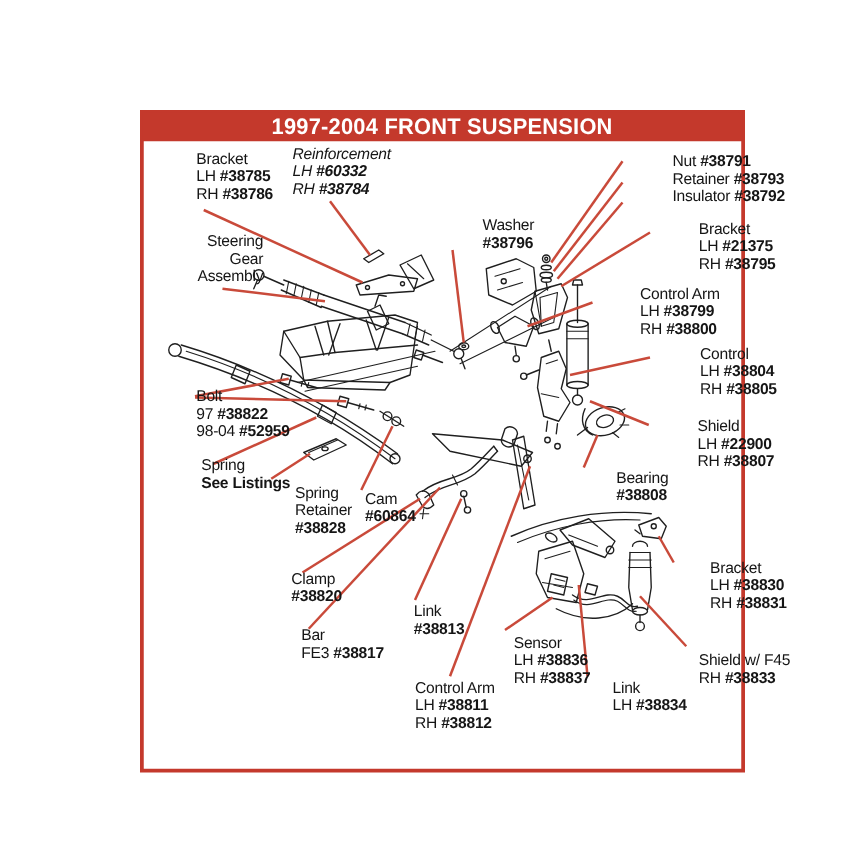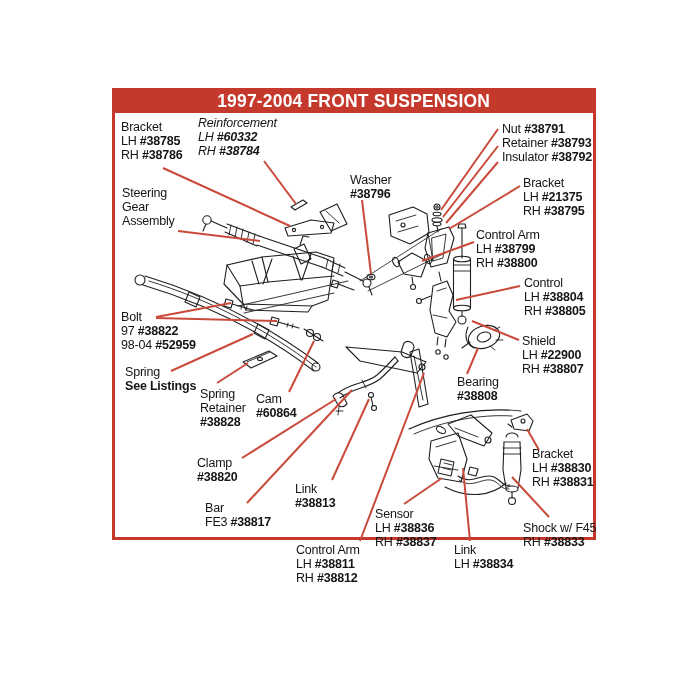--- a/index.html
+++ b/index.html
@@ -1,27 +1,27 @@
 <!DOCTYPE html>
 <html style="--red: #c4392c; --leader: #c94a3a; --text: #151515;"><head>
 <meta charset="utf-8">
 <style>
   :root{ --red:#c4392c; --leader:#c94a3a; --ink:#1f1f1f; --text:#151515; }
   html,body{margin:0;padding:0;background:#fff;}
   body{width:680px;height:680px;font-family:"Liberation Sans",sans-serif;}
   .screen{position:relative;width:680px;height:680px;background:#fff;overflow:hidden;}
-  .frame{position:absolute;left:112px;top:88px;width:484px;height:452px;
+  .frame{position:absolute;left:112px;top:88px;width:484px;height:530px;
          border:3px solid var(--red);box-sizing:border-box;background:#fff;}
   .banner{position:absolute;left:-1px;top:-1px;right:-1px;height:23px;background:var(--red);
           display:flex;align-items:center;justify-content:center;}
   .banner span{color:#fff;font-weight:bold;font-size:18px;letter-spacing:.2px;
                transform:scaleX(.97);white-space:nowrap;}
   .art{position:absolute;left:0;top:0;}
   .part-label{position:absolute;font-size:12.5px;line-height:14px;color:var(--text);
-              white-space:nowrap;letter-spacing:-.2px;}
+              white-space:nowrap;letter-spacing:-.2px;margin-left:36px;}
   .part-label .pn{font-weight:bold;}
   .label-line{height:14px;}
 </style>
 </head>
 <body>
 
 <div class="screen">
 
   <div class="frame">
     <div class="banner">
@@ -234,21 +234,21 @@
       <div class="part-label" style="left: 121px; top: 120px;">
         <div class="label-line"><span>Bracket</span></div>
         <div class="label-line"><span>LH </span><span class="pn">#38785</span></div>
         <div class="label-line"><span>RH </span><span class="pn">#38786</span></div>
       </div>
       <div class="part-label" style="left: 198px; top: 116px; font-style: italic;">
         <div class="label-line"><span>Reinforcement</span></div>
         <div class="label-line"><span>LH </span><span class="pn">#60332</span></div>
         <div class="label-line"><span>RH </span><span class="pn">#38784</span></div>
       </div>
-      <div class="part-label" style="left: 122px; top: 186px;">
+      <div class="part-label" style="left: 122px; top: 186px; text-align: right;">
         <div class="label-line"><span>Steering</span></div>
         <div class="label-line"><span>Gear</span></div>
         <div class="label-line"><span>Assembly</span></div>
       </div>
       <div class="part-label" style="left: 350px; top: 173px;">
         <div class="label-line"><span>Washer</span></div>
         <div class="label-line"><span class="pn">#38796</span></div>
       </div>
       <div class="part-label" style="left: 502px; top: 122px;">
         <div class="label-line"><span>Nut </span><span class="pn">#38791</span></div>
@@ -278,21 +278,21 @@
       <div class="part-label" style="left: 457px; top: 375px;">
         <div class="label-line"><span>Bearing</span></div>
         <div class="label-line"><span class="pn">#38808</span></div>
       </div>
       <div class="part-label" style="left: 532px; top: 447px;">
         <div class="label-line"><span>Bracket</span></div>
         <div class="label-line"><span>LH </span><span class="pn">#38830</span></div>
         <div class="label-line"><span>RH </span><span class="pn">#38831</span></div>
       </div>
       <div class="part-label" style="left: 523px; top: 521px;">
-        <div class="label-line"><span>Shock w/ F45</span></div>
+        <div class="label-line"><span>Shield w/ F45</span></div>
         <div class="label-line"><span>RH </span><span class="pn">#38833</span></div>
       </div>
       <div class="part-label" style="left: 454px; top: 543px;">
         <div class="label-line"><span>Link</span></div>
         <div class="label-line"><span>LH </span><span class="pn">#38834</span></div>
       </div>
       <div class="part-label" style="left: 375px; top: 507px;">
         <div class="label-line"><span>Sensor</span></div>
         <div class="label-line"><span>LH </span><span class="pn">#38836</span></div>
         <div class="label-line"><span>RH </span><span class="pn">#38837</span></div>

